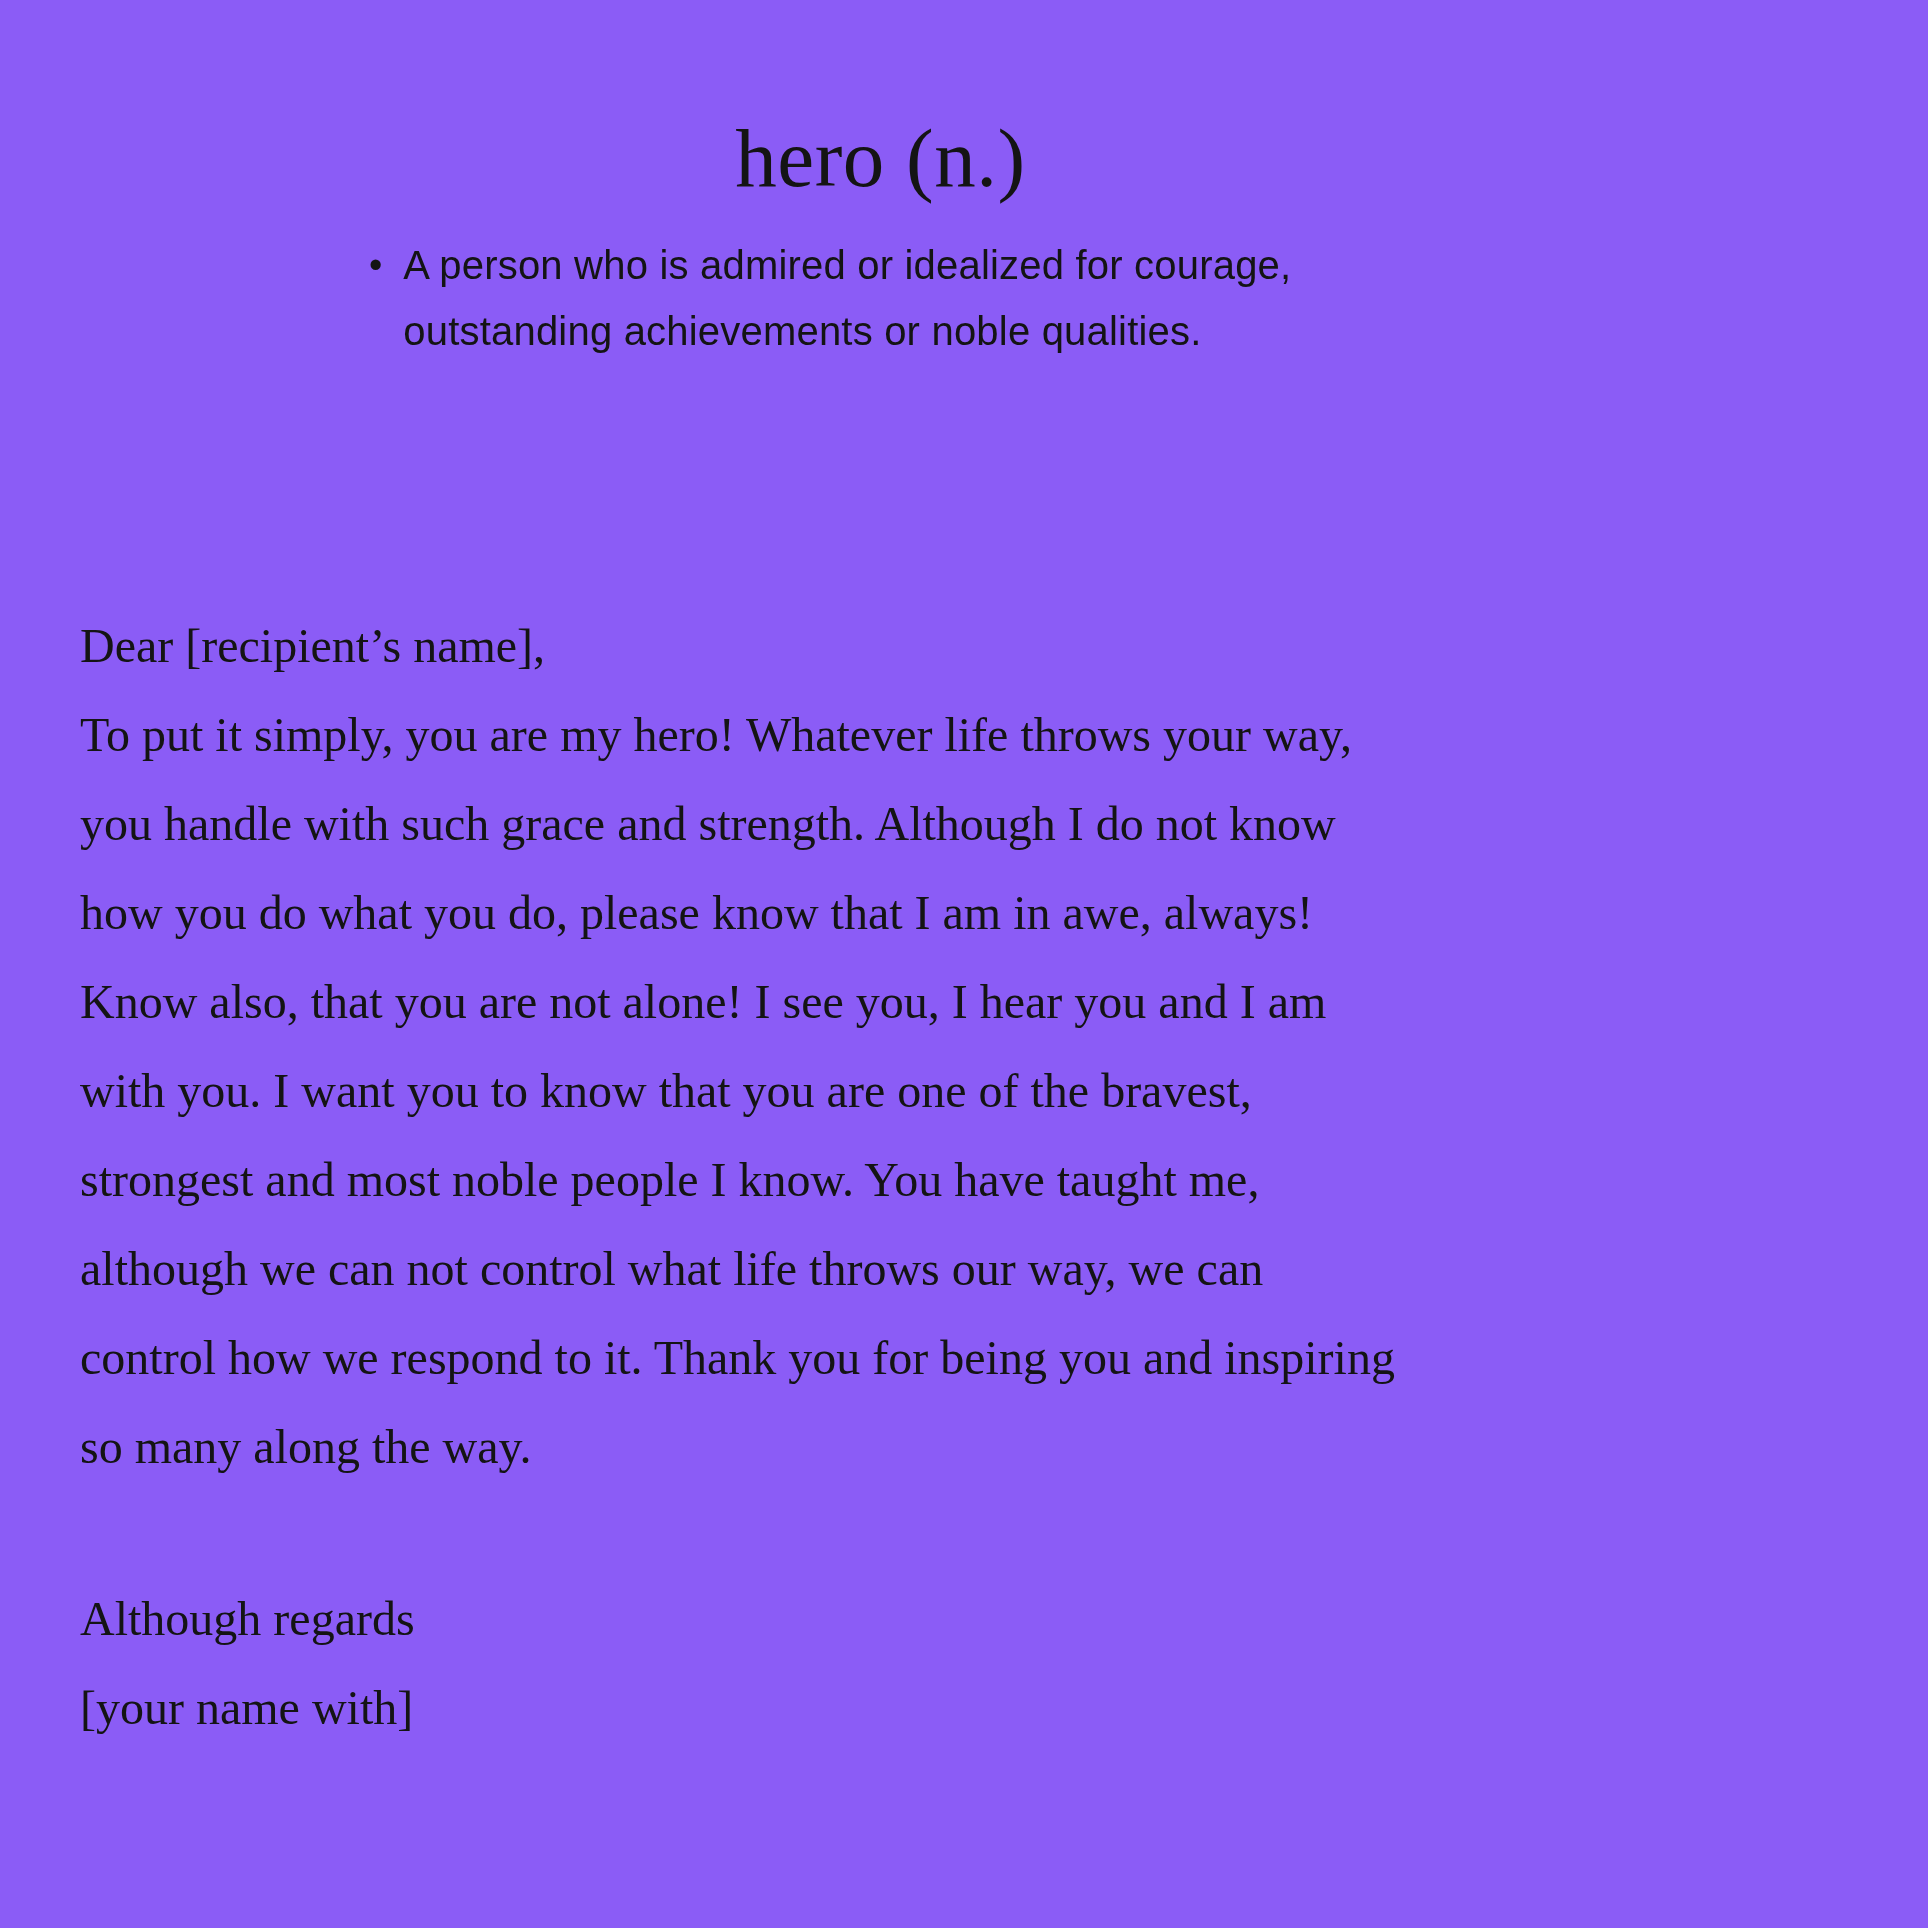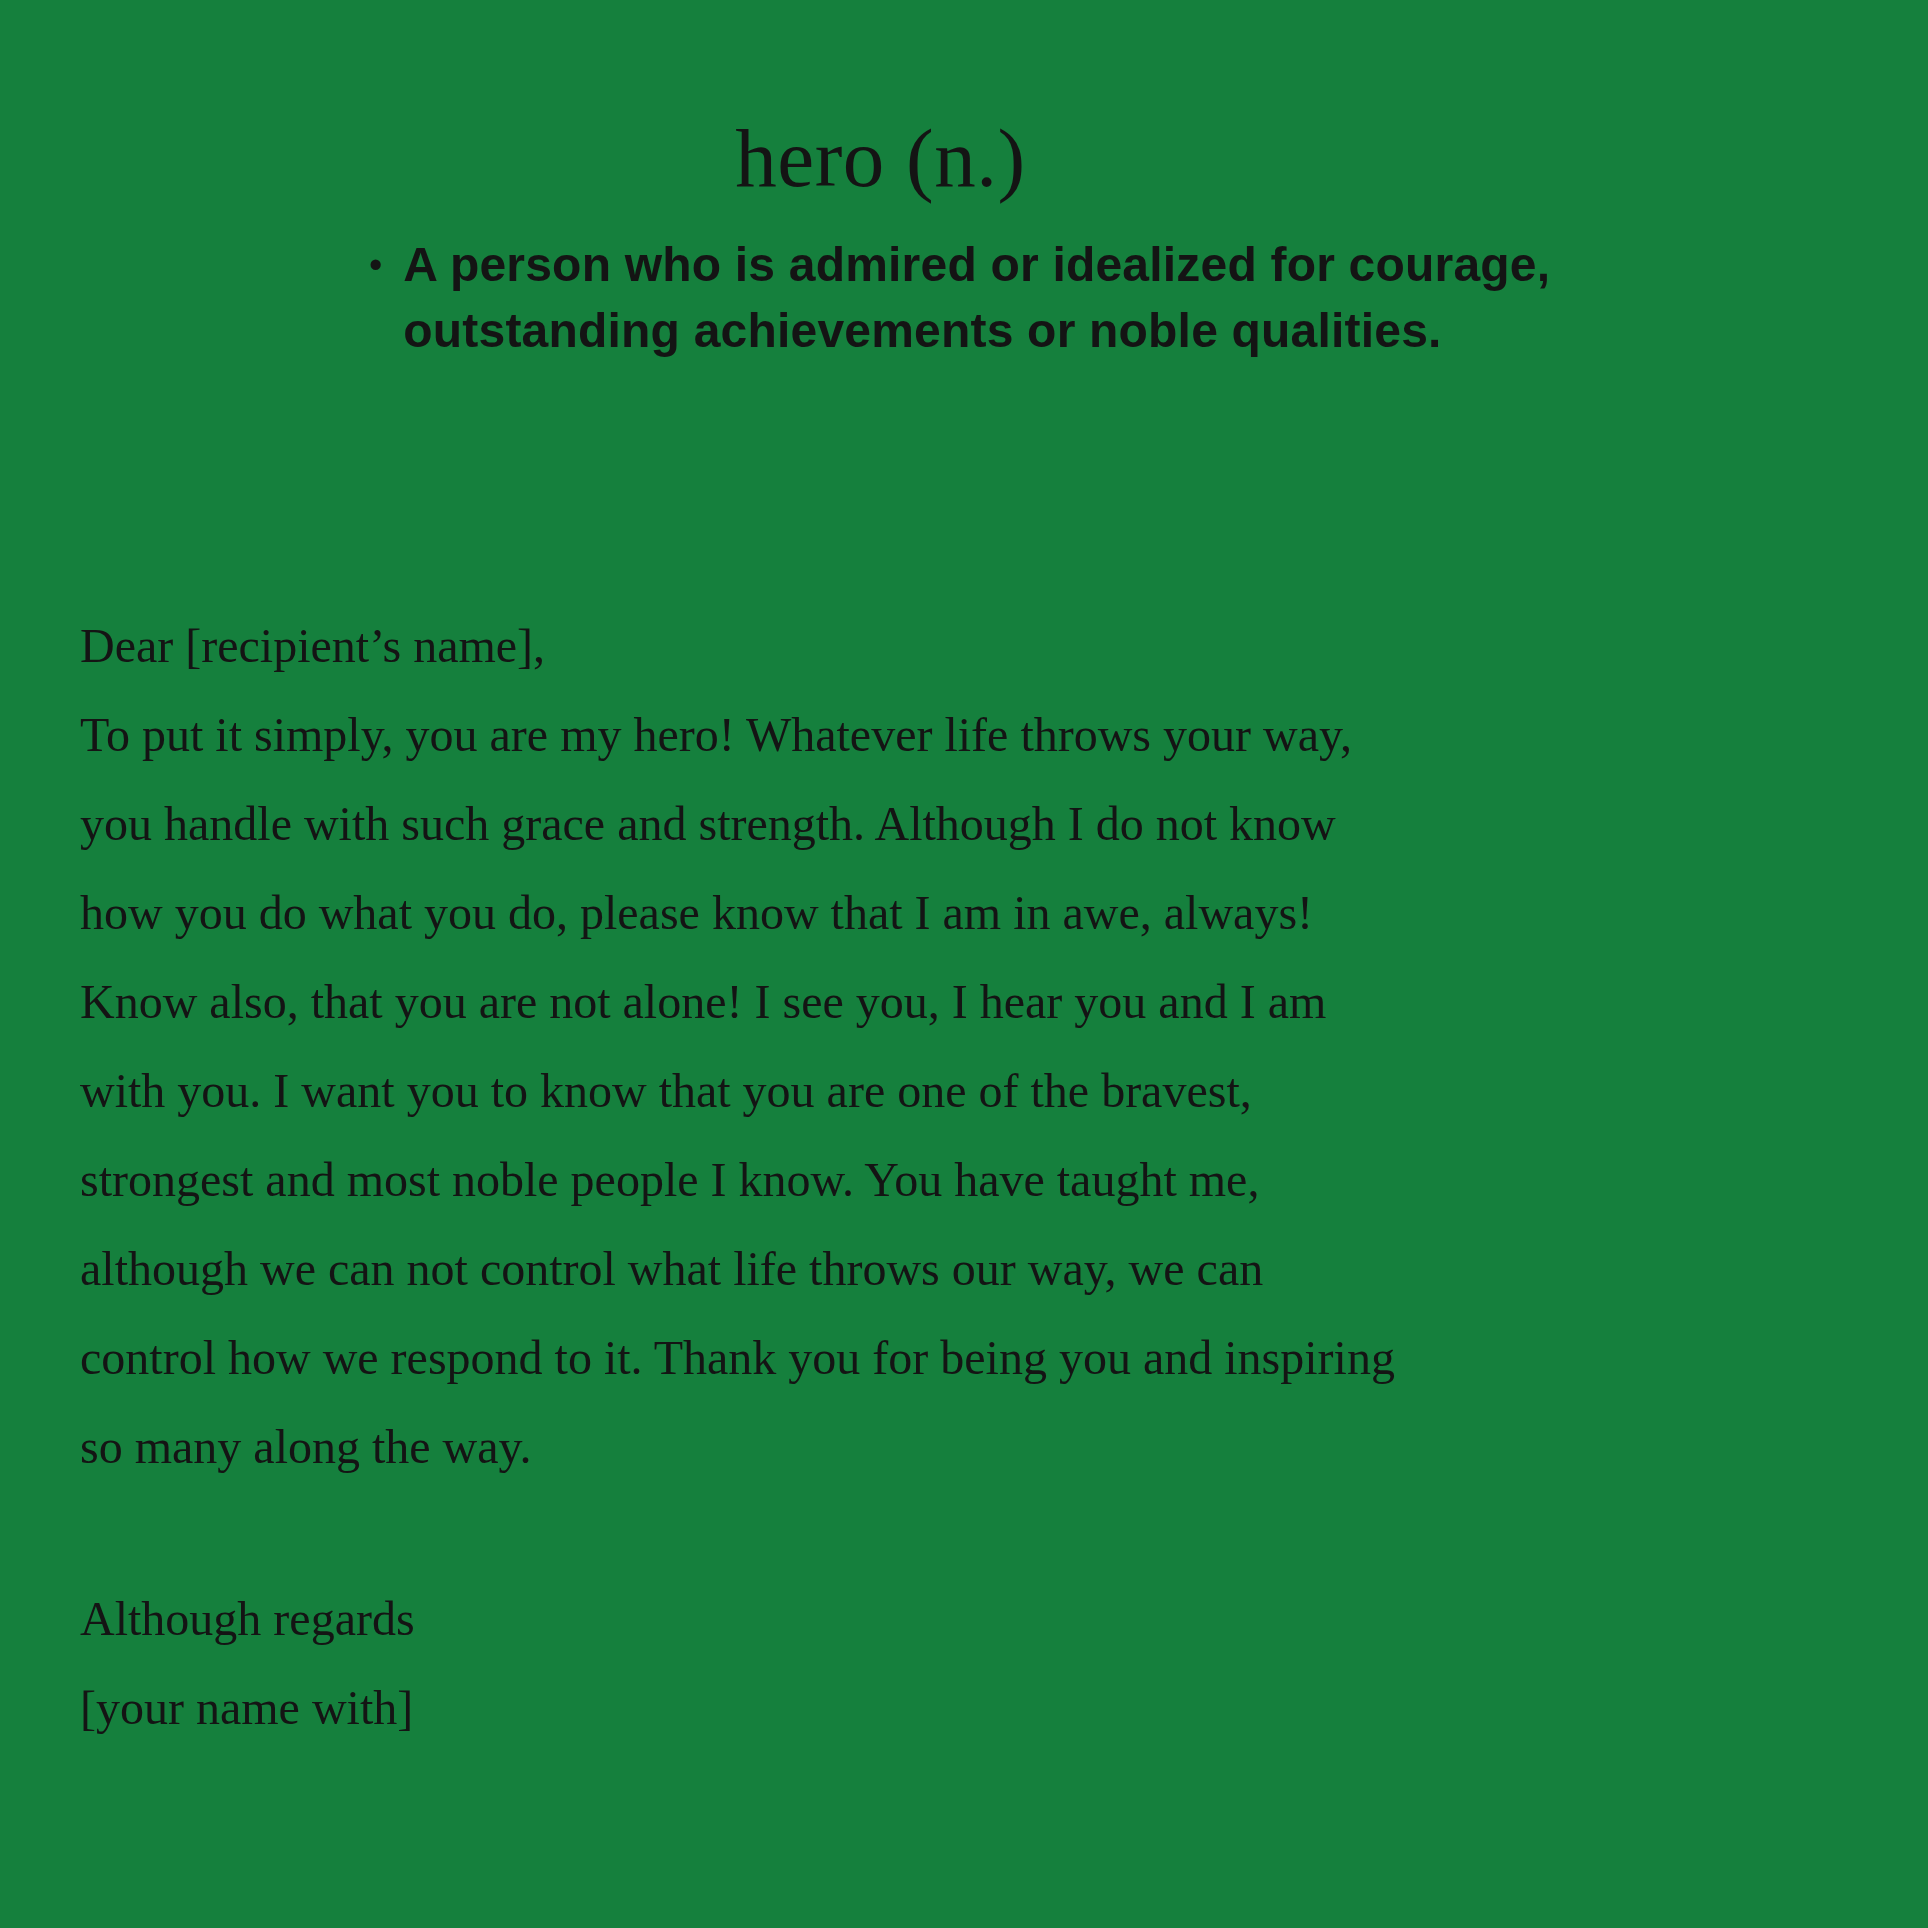--- a/index.html
+++ b/index.html
@@ -1,21 +1,21 @@
 <!DOCTYPE html>
 <html style="font-size:15px"><head>
 <meta charset="utf-8">
 <style>
   * { margin: 0; padding: 0; box-sizing: border-box; }
   html, body { background: #ffffff; }
   .page {
     position: relative;
     width: 1928px;
     height: 1928px;
-    background: #15803d;
+    background: #8b5cf6;
     color: #1a1a1a;
     overflow: hidden;
   }
   
   .definition {
     padding-top: 111px;
     width: 1761px;          
   }
   .definition-title {
     font-family: "Liberation Serif", serif;
@@ -34,22 +34,22 @@
   }
   .bullet-glyph {
     font-family: "Liberation Sans", sans-serif;
     font-size: 38px;
     line-height: 66px;
     margin-right: 21px;
     color: #141414;
   }
   .bullet-text {
     font-family: "Liberation Sans", sans-serif;
-    font-weight: 700;
-    font-size: 48px;
+    font-weight: 400;
+    font-size: 40px;
     line-height: 66px;
     letter-spacing: 0.2px;
     white-space: pre-line;
     color: #141414;
   }
   
   .letter {
     margin: 237px 132px 0 80px;
     font-family: "Liberation Serif", serif;
     font-size: 48px;

